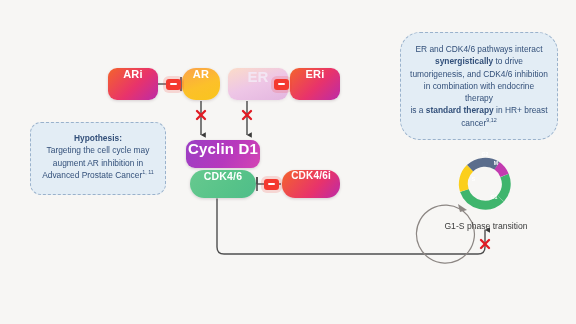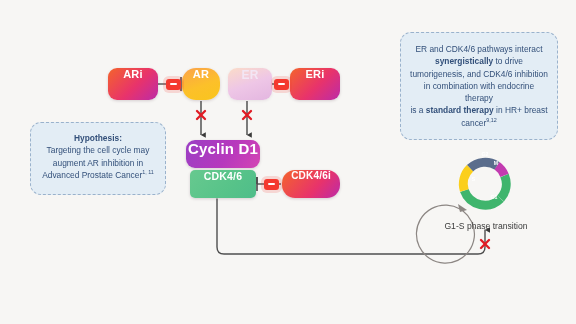--- a/index.html
+++ b/index.html
@@ -40,42 +40,42 @@
     font-size: 11px;
     background: linear-gradient(135deg, #f4642c 0%, #e8336b 55%, #bc2ba8 100%);
   }
   .node-ar {
     left: 182px; top: 68px; width: 38px; height: 32px;
     border-radius: 14px;
     font-size: 11px;
     background: linear-gradient(160deg, #fba34a 0%, #fcc02a 55%, #f9c51d 100%);
   }
   .node-er {
-    left: 228px; top: 68px; width: 44px; height: 32px;
-    border-radius: 9px;
-    font-size: 12px;
+    left: 228px; top: 68px; width: 60px; height: 32px;
+    border-radius: 9px;
+    font-size: 15px;
     color: #f3e6f4;
     background: linear-gradient(160deg, #fbdcc8 0%, #eec6e6 50%, #e3b6e0 100%);
     box-shadow: 0 1px 3px rgba(120,80,120,.12);
   }
   .node-eri {
     left: 290px; top: 68px; width: 50px; height: 32px;
     border-radius: 9px;
     font-size: 11px;
     background: linear-gradient(135deg, #f4642c 0%, #e8336b 55%, #bc2ba8 100%);
   }
   .node-cyclind1 {
     left: 186px; top: 140px; width: 74px; height: 28px;
     border-radius: 9px;
     font-size: 15px;
     background: linear-gradient(120deg, #9b3fc4 0%, #b638bd 55%, #d445b4 100%);
   }
   .node-cdk46 {
     left: 190px; top: 170px; width: 66px; height: 28px;
-    border-radius: 5px;
+    border-radius: 14px;
     font-size: 10.5px;
     background: linear-gradient(130deg, #67c98f 0%, #57c389 60%, #4fbd8a 100%);
   }
   .node-cdk46i {
     left: 282px; top: 170px; width: 58px; height: 28px;
     border-radius: 13px;
     font-size: 10px;
     background: linear-gradient(130deg, #f4642c 0%, #e8336b 60%, #bc2ba8 100%);
   }
 
@@ -115,20 +115,21 @@
     padding: 9px 8px 13px 8px;
     font-size: 8.4px;
     line-height: 12.3px;
   }
   .callout-er-cdk {
     left: 400px; top: 32px;
     width: 158px;
     padding: 10px 9px;
     font-size: 8.4px;
     line-height: 12.3px;
+    border-radius: 20px;
   }
   .callout b { font-weight: bold; }
   .sup {
     font-size: 5.4px;
     vertical-align: super;
     line-height: 0;
   }
   .hyp-title { font-weight: bold; display: block; }
 
   

